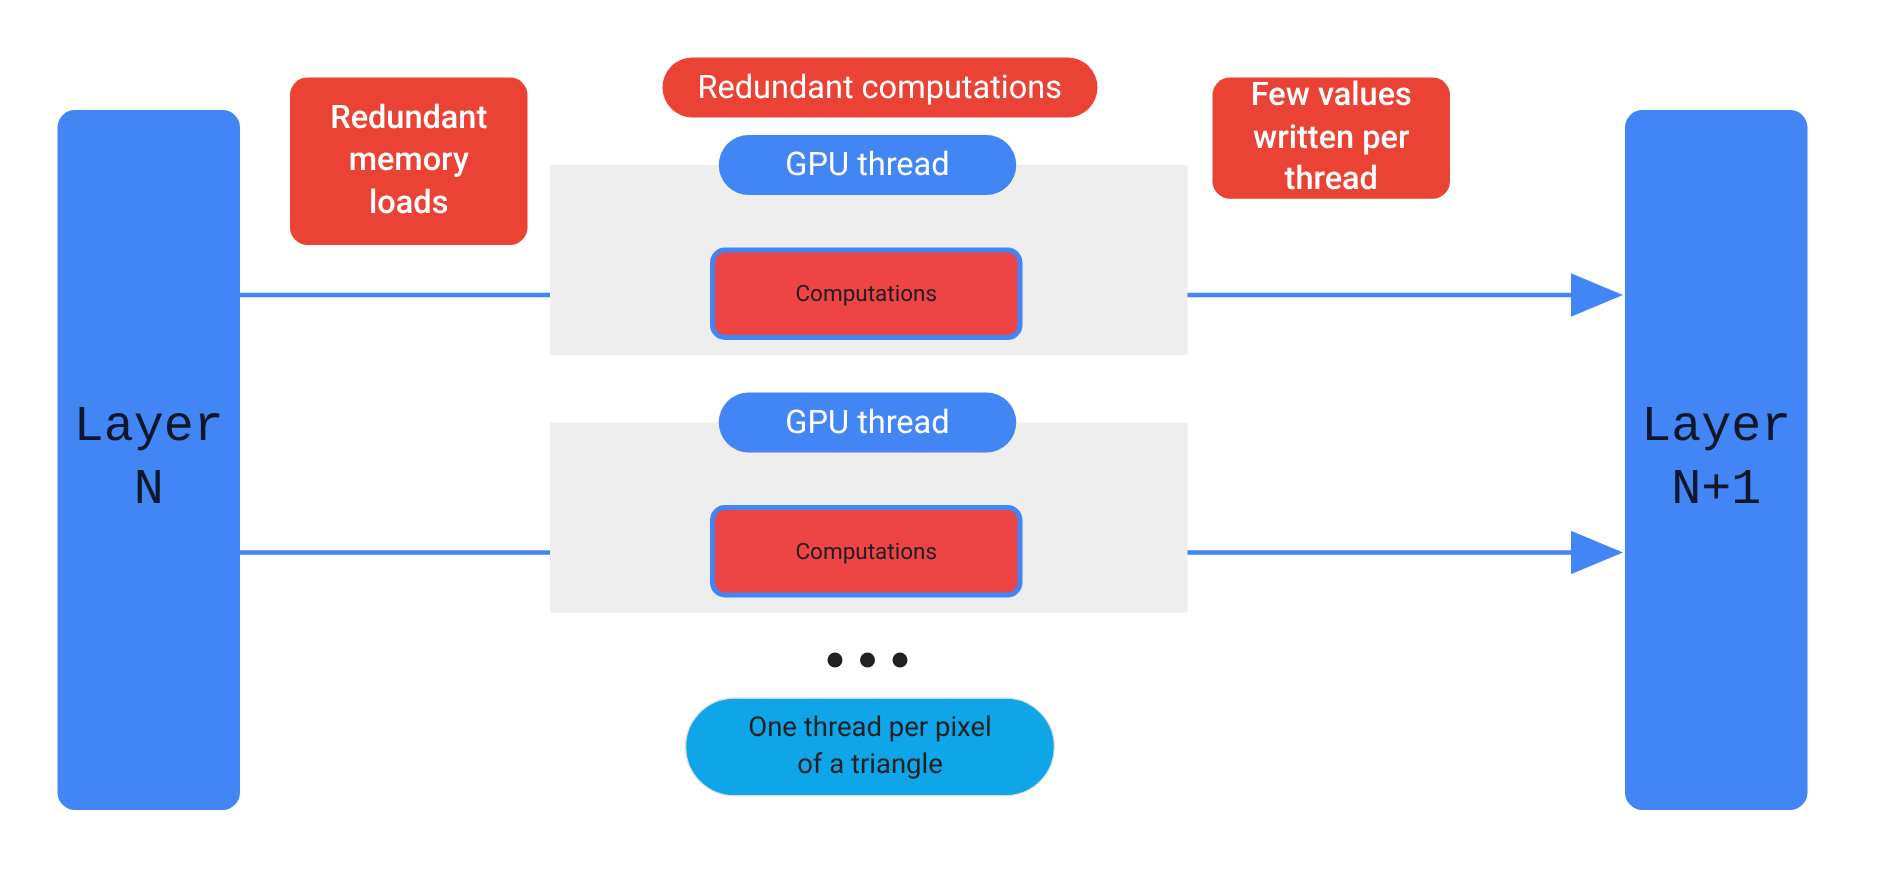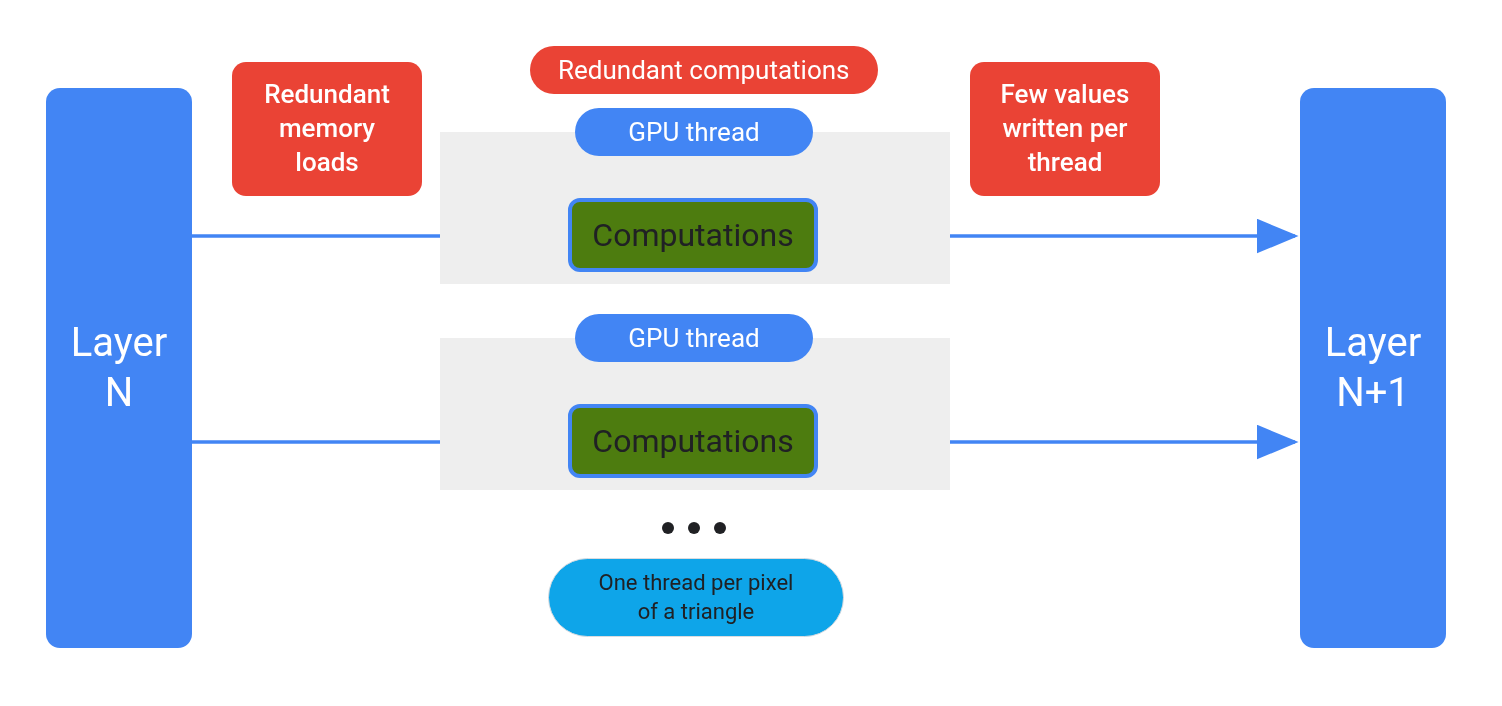--- a/index.html
+++ b/index.html
@@ -9,28 +9,29 @@
     width: 1502px;
     height: 706px;
     position: relative;
   }
   .canvas { position: relative; width: 1502px; height: 706px; }
 
   .layer-box {
     position: absolute;
     background: #4285f4;
     border-radius: 14px;
-    color: #ffffff;
+    color: #0f172a;
     display: flex;
     align-items: center;
     justify-content: center;
     text-align: center;
     font-size: 40px;
     line-height: 1.25;
     font-weight: 400;
+    font-family: Liberation Mono, monospace;
   }
 
   .red-callout {
     position: absolute;
     background: #ea4335;
     color: #fff;
     border-radius: 14px;
     display: flex;
     align-items: center;
     justify-content: center;
@@ -68,27 +69,27 @@
     display: flex;
     align-items: center;
     justify-content: center;
     font-size: 26px;
     font-weight: 400;
     padding: 8px 28px;
   }
 
   .comp-box {
     position: absolute;
-    background: #4d7c0f;
+    background: #ef4444;
     border: 4px solid #4285f4;
     border-radius: 12px;
     display: flex;
     align-items: center;
     justify-content: center;
-    font-size: 32px;
+    font-size: 18px;
     color: #202124;
   }
 
   .white-pill {
     position: absolute;
     background: #0ea5e9;
     border: 1px solid #dadce0;
     border-radius: 999px;
     display: flex;
     align-items: center;
@@ -150,21 +151,21 @@
   <div class="red-callout" style="left:232px; top:62px; width:190px; height:134px;">
     <span style="white-space:pre-line;">Redundant
 memory
 loads</span>
   </div>
 
   <div class="red-pill" style="left:530px; top:46px; height:48px;">
     <span>Redundant computations</span>
   </div>
 
-  <div class="red-callout" style="left:970px; top:62px; width:190px; height:134px;">
+  <div class="red-callout" style="left:970px; top:62px; width:190px; height:97px;">
     <span style="white-space:pre-line;">Few values
 written per
 thread</span>
   </div>
 
   <div class="thread-bg" style="left:440px; top:132px; width:510px; height:152px;"></div>
   <div class="blue-pill" style="left:575px; top:108px; width:238px; height:48px;">
     <span>GPU thread</span>
   </div>
   <div class="comp-box" style="left:568px; top:198px; width:250px; height:74px;">

